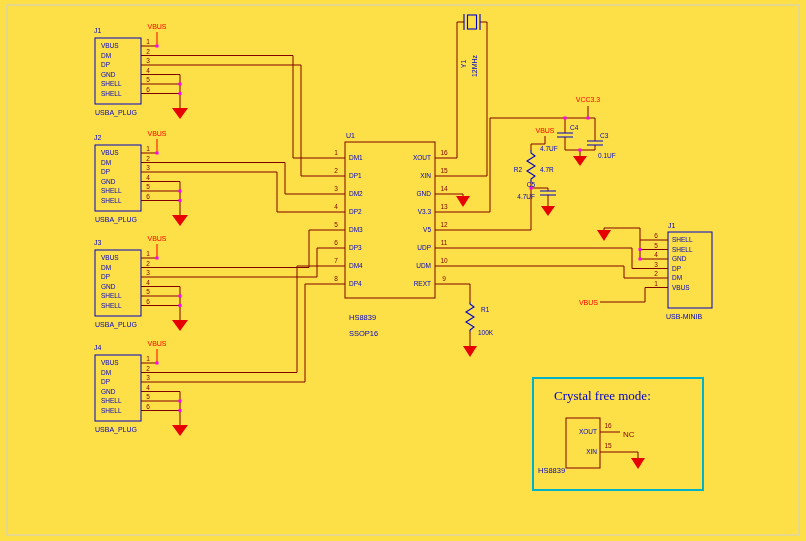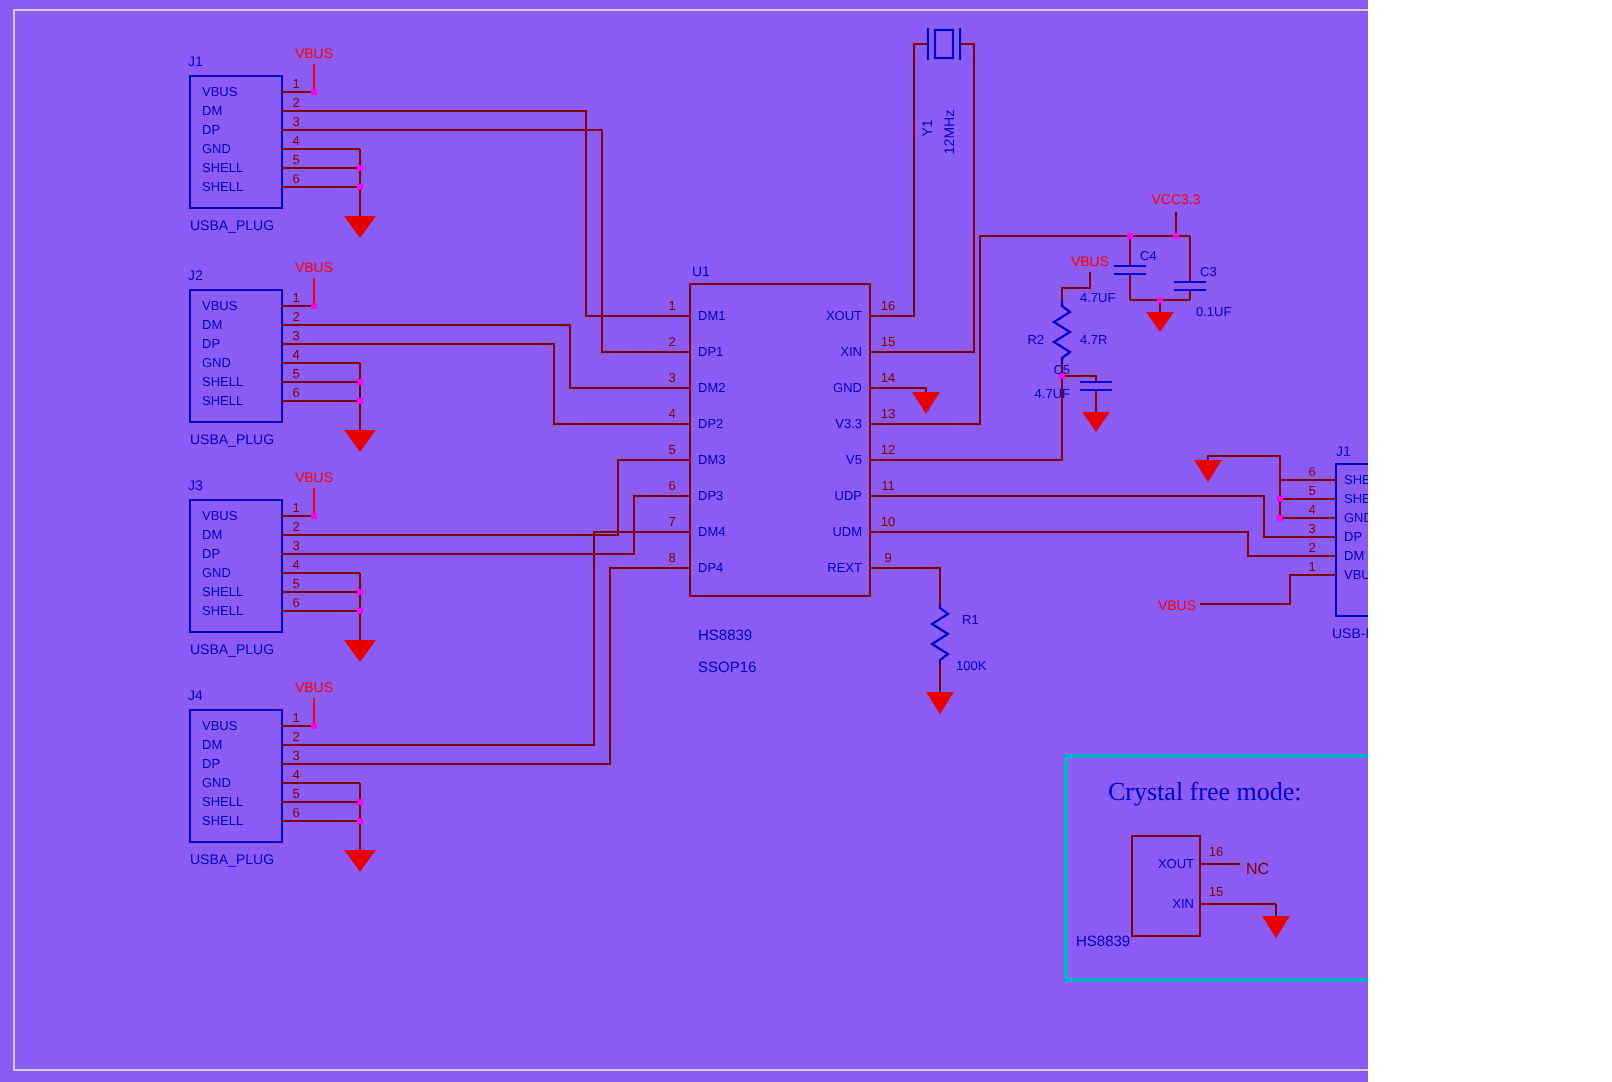--- a/index.html
+++ b/index.html
@@ -1,16 +1,16 @@
 <!DOCTYPE html>
 <html><head>
 <meta charset="utf-8">
 <style>
   html,body{margin:0;padding:0;background:#fff;}
-  .stage{position:relative;width:684px;height:541px;background:#8b5cf6;overflow:hidden;}
+  .stage{position:relative;width:806px;height:541px;background:#fde047;overflow:hidden;}
   text{font-family:"Liberation Sans",sans-serif;}
   .t6{font-size:6.5px}
   .t7{font-size:7px}
   .t8{font-size:7.5px}
   .t9{font-size:8px}
   .b{fill:#0000c8}
   .m{fill:#800000}
   .r{fill:#ff0000}
   .mid{text-anchor:middle}
   .end{text-anchor:end}

